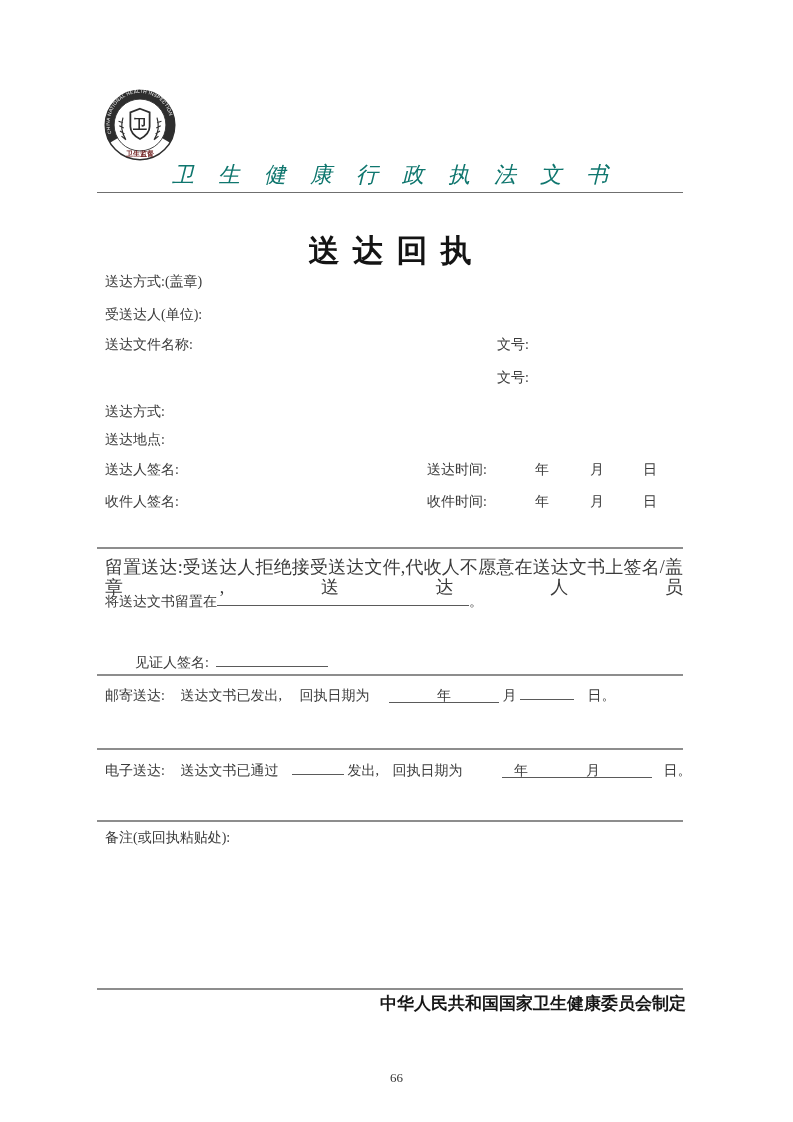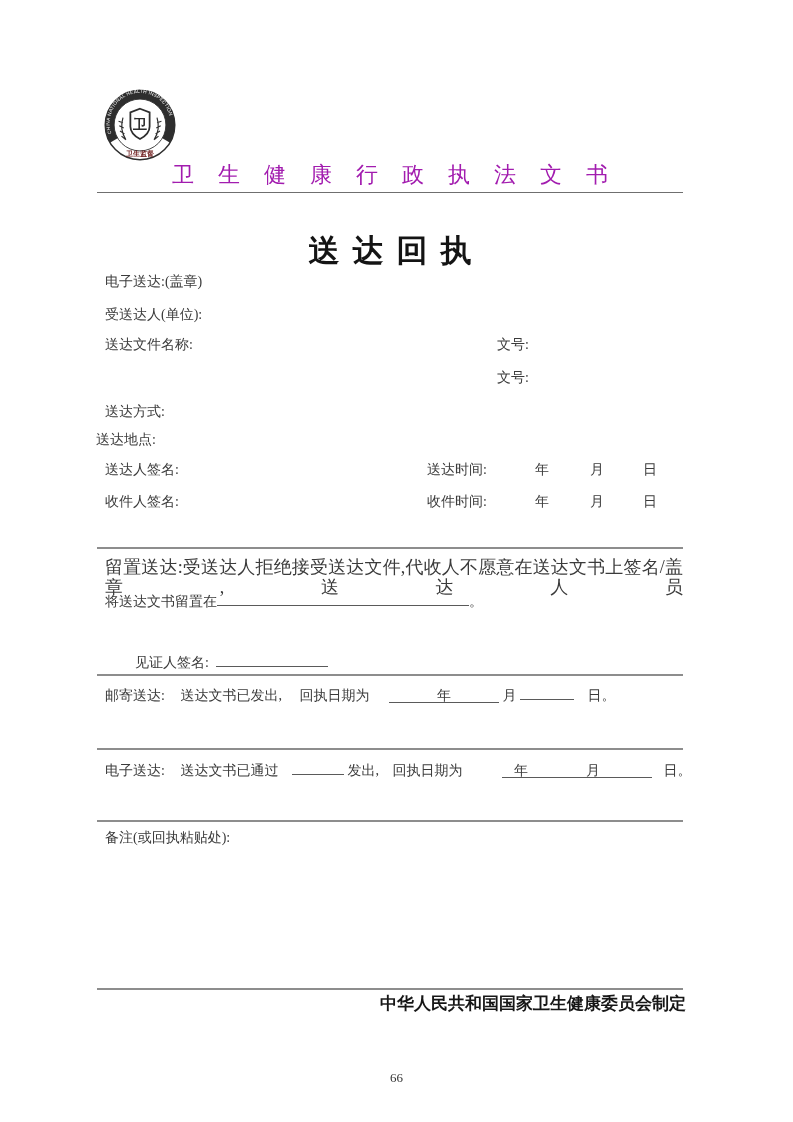--- a/index.html
+++ b/index.html
@@ -6,21 +6,21 @@
   .page{
     position:relative;width:793px;height:1122px;background:#ffffff;overflow:hidden;
     font-family:"Liberation Serif","DejaVu Serif",serif;color:#3b3b3b;
   }
   .t{position:absolute;font-size:14px;line-height:20px;white-space:nowrap;}
   .rule{position:absolute;left:97px;width:586px;height:2px;background:#8d8d8d;}
   .rule.thin{height:1px;background:#6f6f6f;}
   .series-title{
     position:absolute;top:161px;left:97px;width:586px;text-align:center;
     font-size:22px;line-height:28px;letter-spacing:24px;padding-left:24px;box-sizing:border-box;
-    color:#a21caf;white-space:nowrap;
+    color:#0f766e;white-space:nowrap;font-style:italic;
   }
   .doc-title{
     position:absolute;top:236px;left:97px;width:586px;margin:0;text-align:center;
     font-family:"Liberation Sans","DejaVu Sans",sans-serif;font-weight:bold;
     font-size:31px;line-height:30px;letter-spacing:13px;padding-left:13px;box-sizing:border-box;
     color:#141414;white-space:nowrap;
   }
   .u{display:inline-block;border-bottom:1px solid #5a5a5a;height:16px;vertical-align:baseline;}
   .ctr{text-align:center;}
   .para{
@@ -60,29 +60,29 @@
     <path d="M50,28 L63,33 L63,52 Q63,62 50,69 Q37,62 37,52 L37,33 Z" fill="#ffffff" stroke="#2e2e2e" stroke-width="2.4"></path>
     <text x="50" y="56" text-anchor="middle" font-size="19" font-weight="bold" fill="#2e2e2e">卫</text>
     <text x="50" y="92" text-anchor="middle" font-size="9.5" font-weight="bold" fill="#6e1d1d">卫生监督</text>
   </svg>
 
   <div class="series-title">卫生健康行政执法文书</div>
   <div class="rule thin" style="top:192px;"></div>
 
   <h1 class="doc-title">送达回执</h1>
 
-  <div class="t" style="left:105px;top:272px;">电子送达:(盖章)</div>
+  <div class="t" style="left:105px;top:272px;">送达方式:(盖章)</div>
   <div class="t" style="left:105px;top:305px;">受送达人(单位):</div>
 
   <div class="t" style="left:105px;top:335px;">送达文件名称:</div>
   <div class="t" style="left:497px;top:335px;">文号:</div>
   <div class="t" style="left:497px;top:368px;">文号:</div>
 
   <div class="t" style="left:105px;top:402px;">送达方式:</div>
-  <div class="t" style="left:96px;top:430px;">送达地点:</div>
+  <div class="t" style="left:105px;top:430px;">送达地点:</div>
 
   <div class="t" style="left:105px;top:460px;">送达人签名:</div>
   <div class="t" style="left:427px;top:460px;">送达时间:</div>
   <div class="t" style="left:535px;top:460px;">年</div>
   <div class="t" style="left:590px;top:460px;">月</div>
   <div class="t" style="left:643px;top:460px;">日</div>
 
   <div class="t" style="left:105px;top:492px;">收件人签名:</div>
   <div class="t" style="left:427px;top:492px;">收件时间:</div>
   <div class="t" style="left:535px;top:492px;">年</div>

